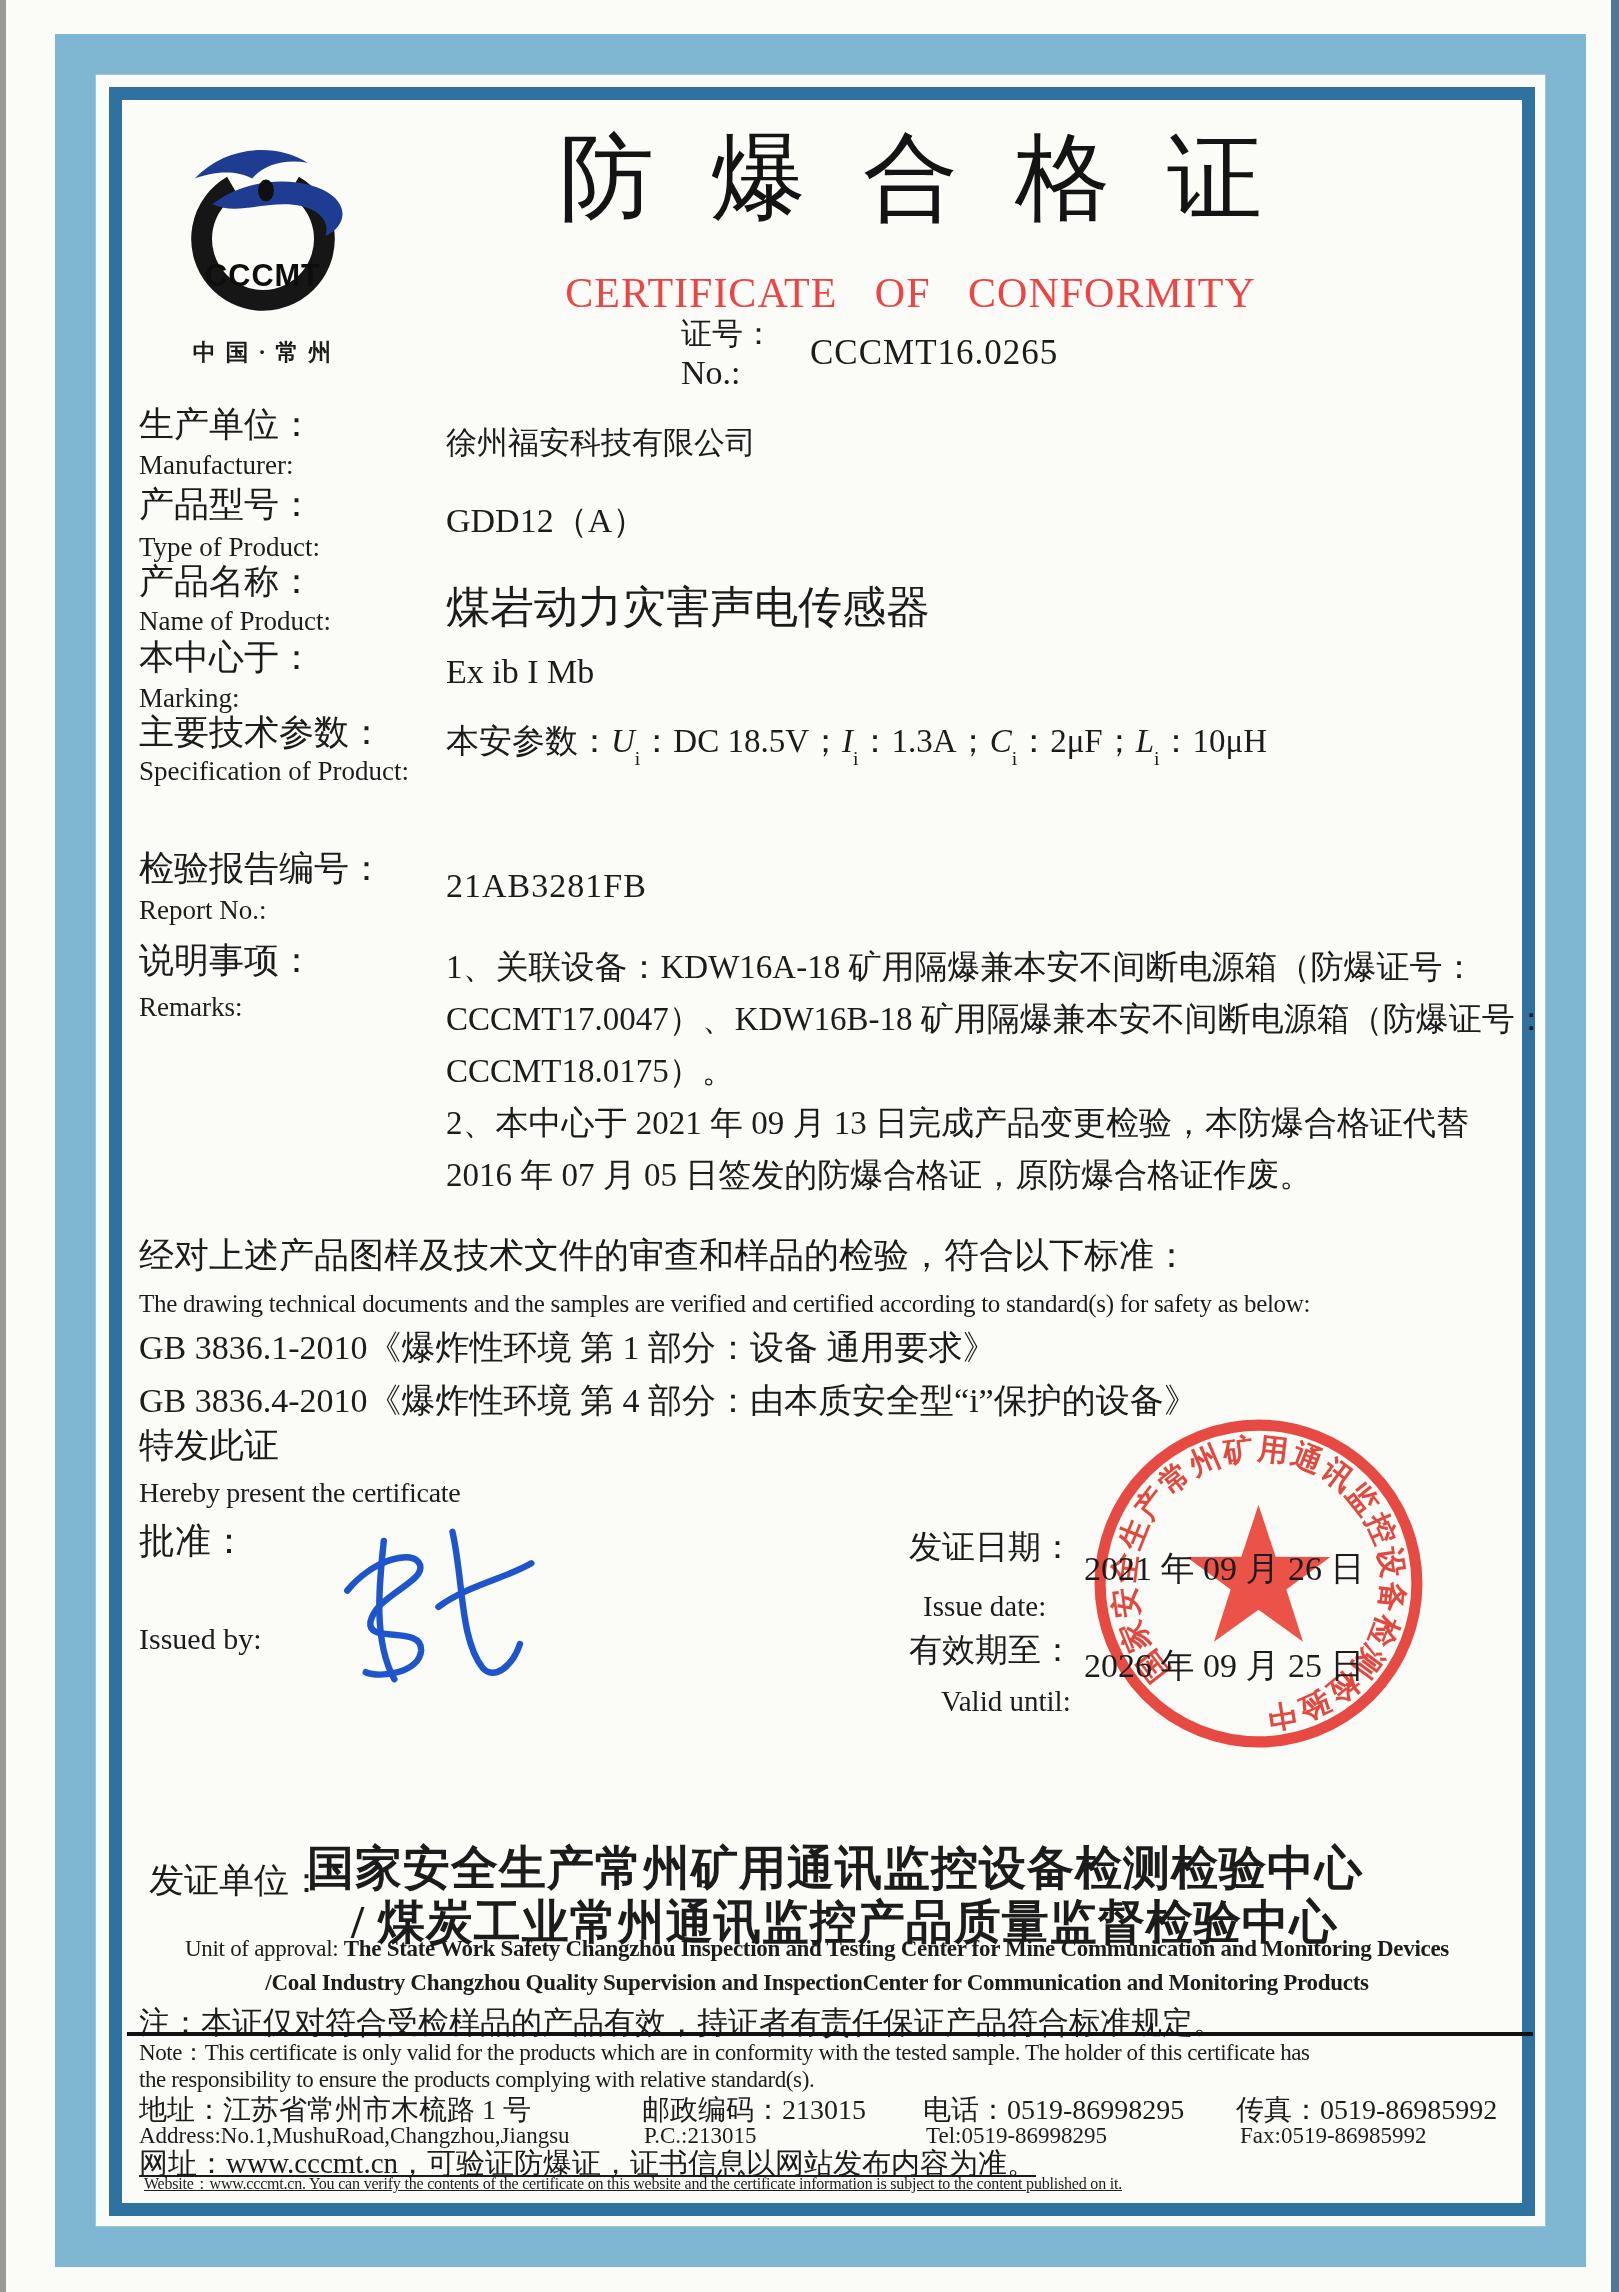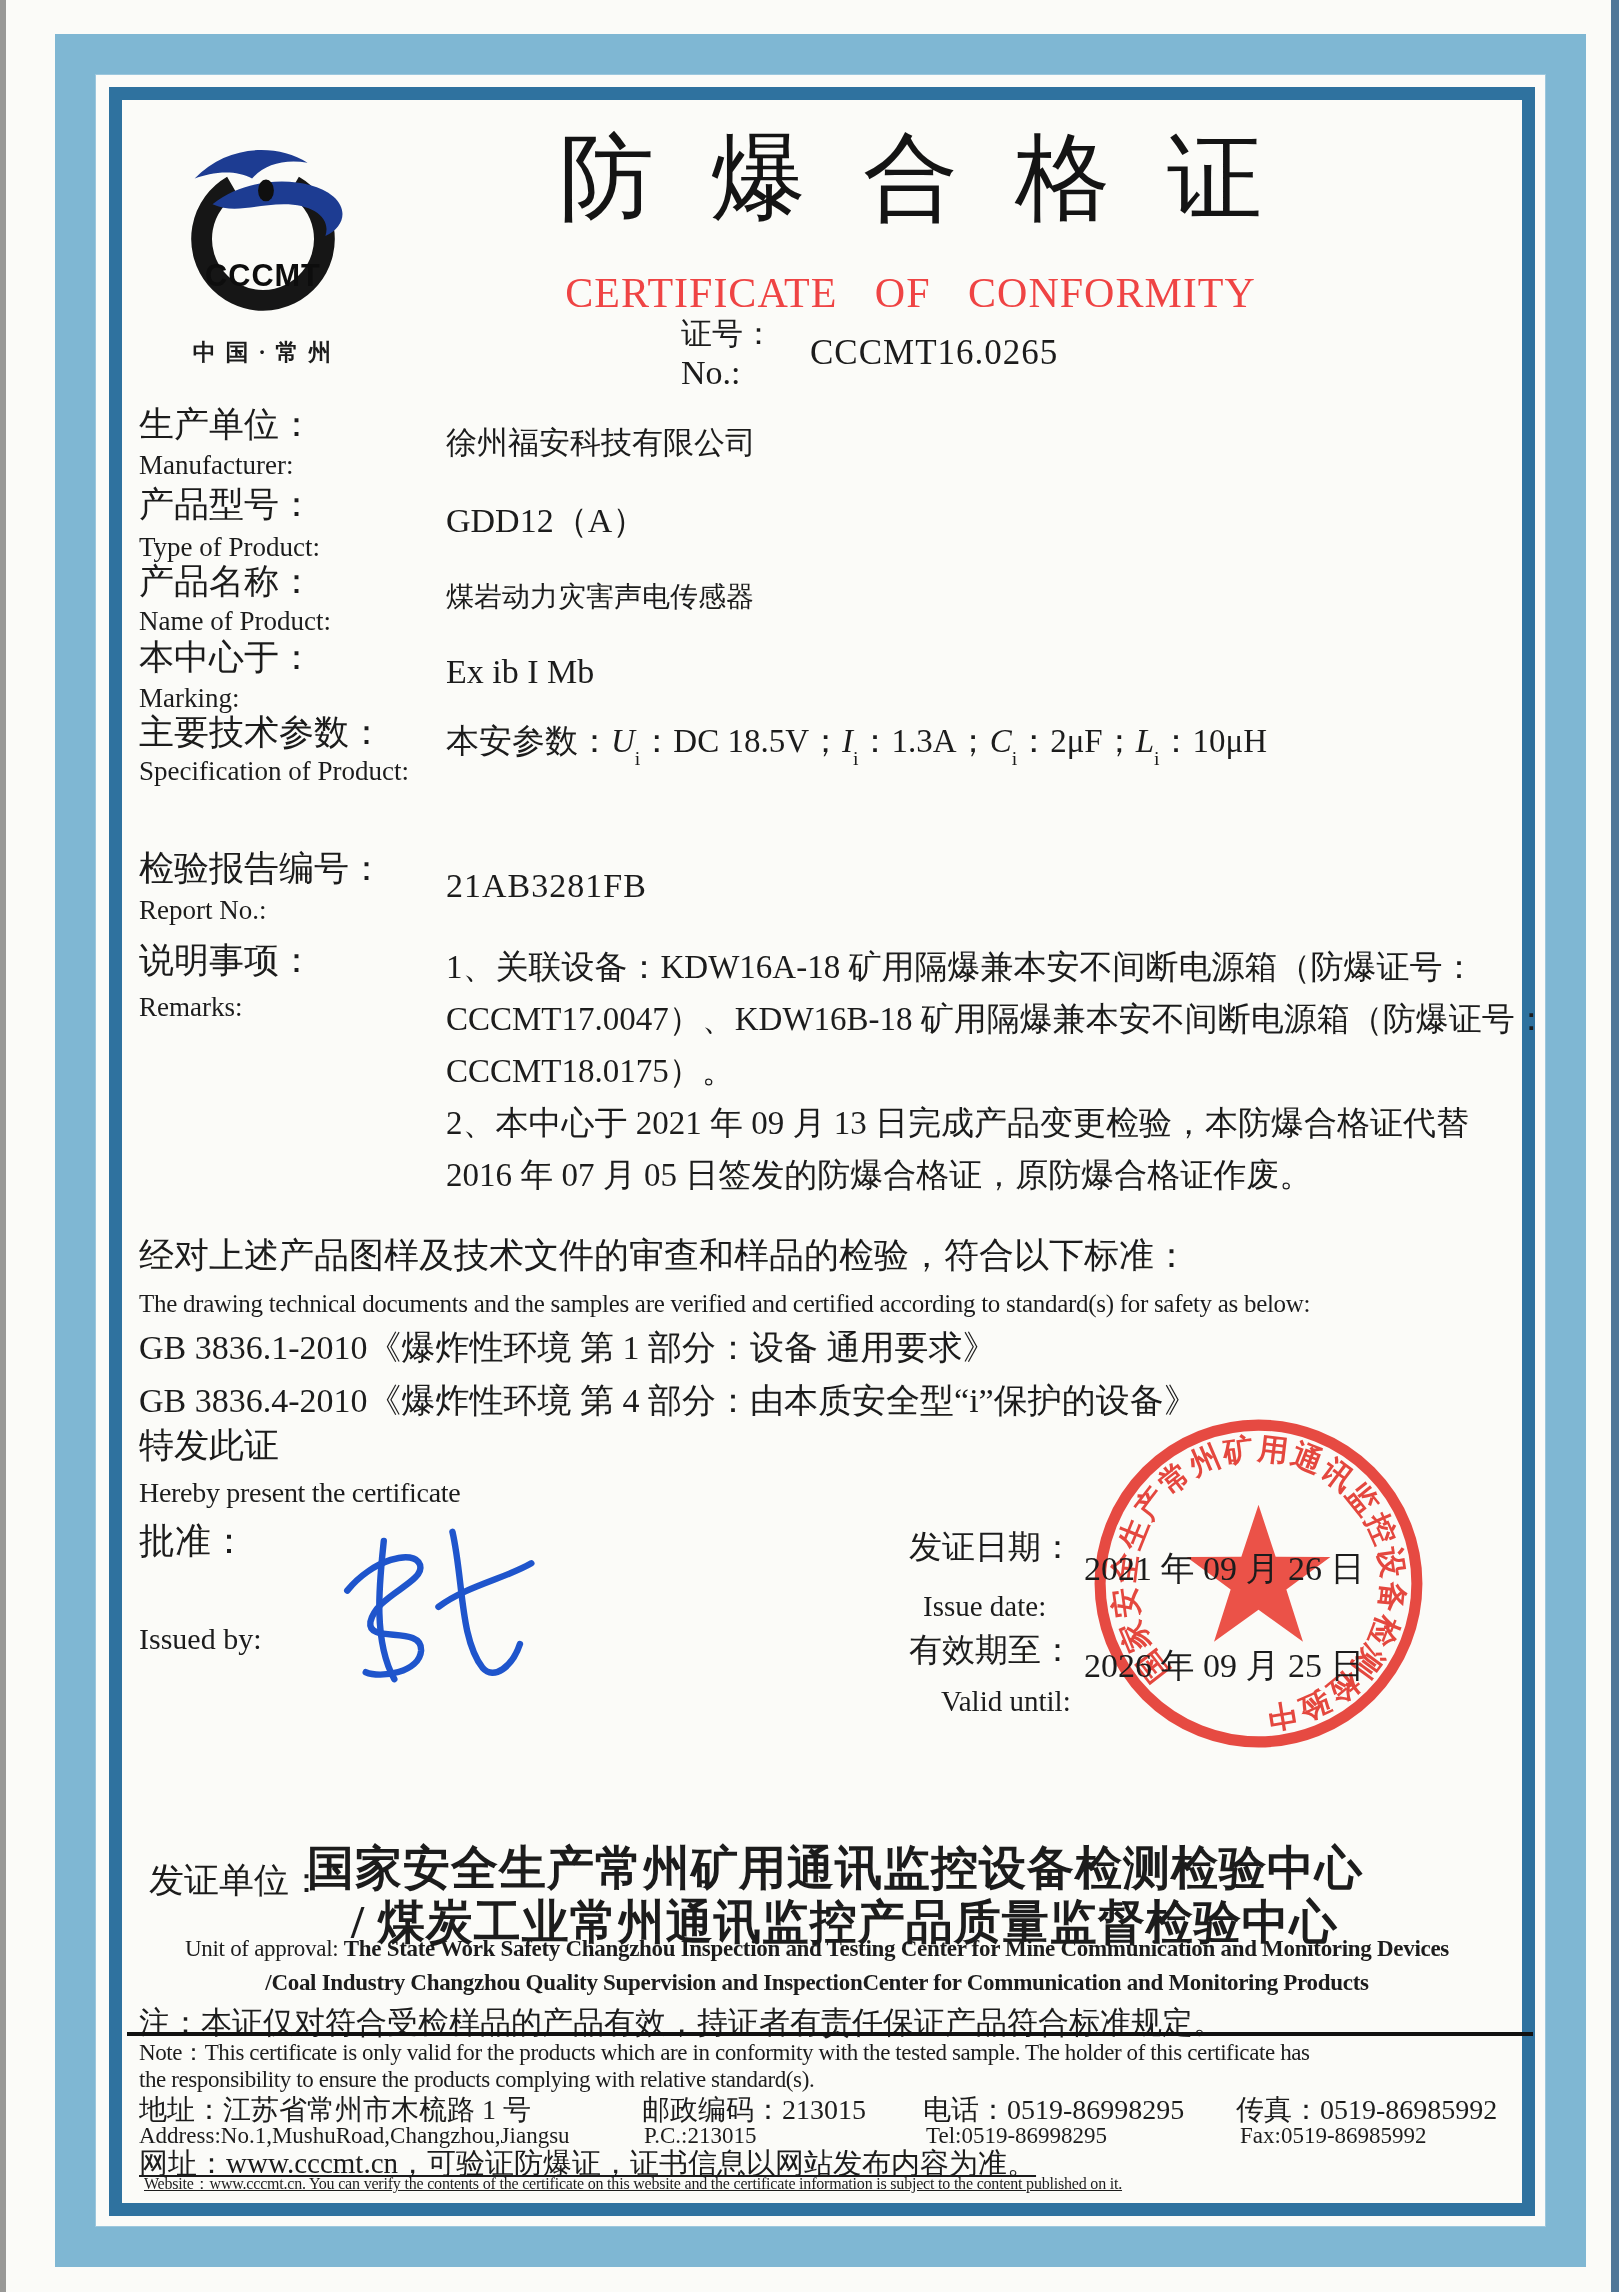--- a/index.html
+++ b/index.html
@@ -95,21 +95,21 @@
   <div class="abs lab-cn" style="top:401px">生产单位：</div>
   <div class="abs lab-en" style="top:450px">Manufacturer:</div>
   <div class="abs val" style="top:422px;font-size:31px">徐州福安科技有限公司</div>
 
   <div class="abs lab-cn" style="top:481px">产品型号：</div>
   <div class="abs lab-en" style="top:532px">Type of Product:</div>
   <div class="abs val" style="top:498px;font-size:34px">GDD12（A）</div>
 
   <div class="abs lab-cn" style="top:558px">产品名称：</div>
   <div class="abs lab-en" style="top:606px">Name of Product:</div>
-  <div class="abs val" style="top:578px;font-size:28px">煤岩动力灾害声电传感器</div>
+  <div class="abs val" style="top:578px;font-size:44px">煤岩动力灾害声电传感器</div>
 
   <div class="abs lab-cn" style="top:634px">本中心于：</div>
   <div class="abs lab-en" style="top:683px">Marking:</div>
   <div class="abs val" style="top:653px;font-size:34px">Ex ib I Mb</div>
 
   <div class="abs lab-cn" style="top:709px">主要技术参数：</div>
   <div class="abs lab-en" style="top:756px">Specification of Product:</div>
   <div class="abs val" style="top:719px">
     <span>本安参数：</span><i class="sym">U</i><sub class="pi">i</sub><span>：DC 18.5V；</span><i class="sym">I</i><sub class="pi">i</sub><span>：1.3A；</span><i class="sym">C</i><sub class="pi">i</sub><span>：2μF；</span><i class="sym">L</i><sub class="pi">i</sub><span>：10μH</span>
   </div>

